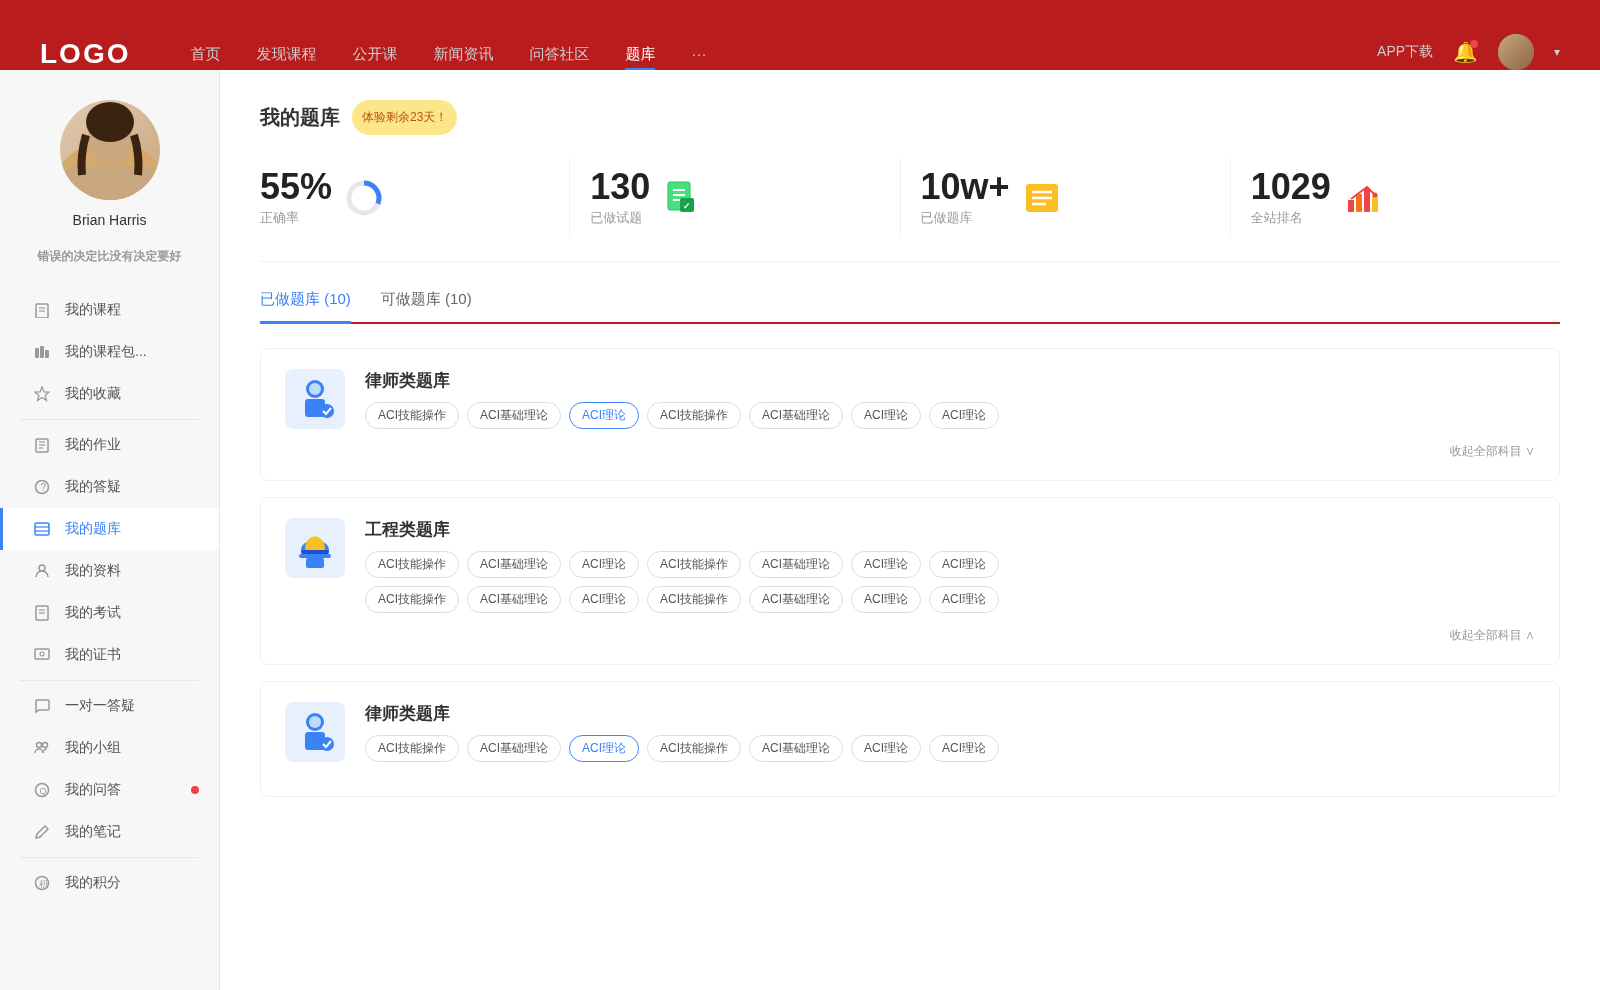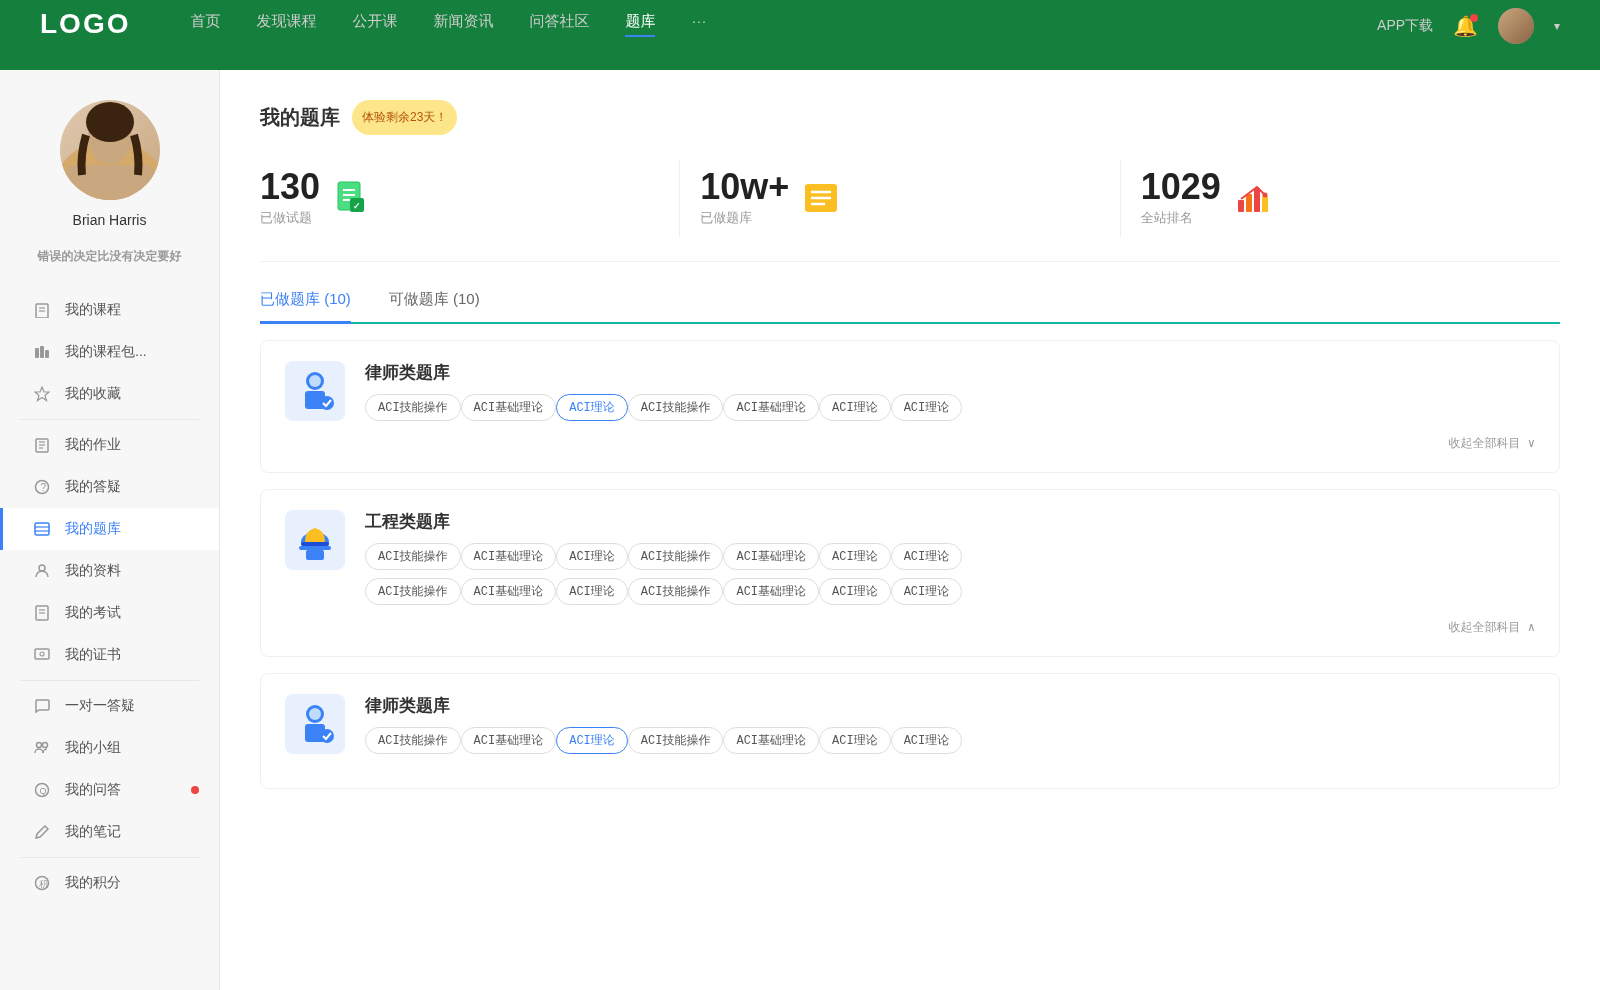--- a/index.html
+++ b/index.html
@@ -1,24 +1,24 @@
 <!DOCTYPE html>
 <html><head>
   <meta charset="utf-8">
   <style>
     * { box-sizing: border-box; margin: 0; padding: 0; }
     body { font-family: -apple-system, BlinkMacSystemFont, 'PingFang SC', 'Microsoft YaHei', sans-serif; background: #f0f2f5; min-height: 990px; }
 
     
     .navbar {
-      background: #15803d;
+      background: #b91c1c;
       height: 70px;
       display: flex;
-      align-items: flex-start;
-      padding: 8px 40px;
+      align-items: flex-end;
+      padding: 0 40px;
       position: sticky;
       top: 0;
       z-index: 100;
     }
     .navbar-logo {
       font-size: 28px;
       font-weight: 900;
       color: white;
       letter-spacing: 2px;
       margin-right: 60px;
@@ -232,23 +232,23 @@
     }
     .stat-icon {
       width: 40px; height: 40px;
       display: flex; align-items: center; justify-content: center;
       font-size: 22px;
     }
 
     
     .tabs-row {
       display: flex;
-      gap: 38px;
-      margin-bottom: 16px;
-      border-bottom: 2px solid #14b8a6;
+      gap: 30px;
+      margin-bottom: 24px;
+      border-bottom: 2px solid #b91c1c;
     }
     .tab-item {
       font-size: 15px;
       color: #666;
       padding-bottom: 12px;
       cursor: pointer;
       border-bottom: 3px solid transparent;
       margin-bottom: -2px;
     }
     .tab-item.active {
@@ -256,21 +256,20 @@
       border-bottom: 3px solid #3b82f6;
       font-weight: 500;
     }
 
     
     .bank-section {
       border: 1px solid #f0f0f0;
       border-radius: 8px;
       padding: 20px 24px;
       margin-bottom: 16px;
-      font-family: Liberation Mono, monospace;
     }
     .bank-section-header {
       display: flex;
       align-items: flex-start;
       gap: 20px;
       margin-bottom: 14px;
     }
     .bank-icon {
       width: 60px; height: 60px;
       background: #e8f0fe;
@@ -280,20 +279,21 @@
     }
     .bank-title {
       font-size: 17px;
       font-weight: 600;
       color: #333;
       margin-bottom: 10px;
     }
     .tags-row {
       display: flex;
       flex-wrap: wrap;
+      gap: 8px;
       align-items: center;
     }
     .tag {
       font-size: 12px;
       color: #555;
       padding: 4px 12px;
       border: 1px solid #ddd;
       border-radius: 20px;
       background: white;
       cursor: pointer;
@@ -506,20 +506,33 @@
 
   <main class="main-content">
 
     <div class="page-header">
       <h1 class="page-title">我的题库</h1>
       <span class="trial-badge">体验剩余23天！</span>
     </div>
 
     <div class="stats-row">
 
+      <div class="stat-item">
+        <div>
+          <div class="stat-number">55%</div>
+          <div class="stat-label">正确率</div>
+        </div>
+        <div class="stat-icon">
+          <svg width="40" height="40" viewBox="0 0 40 40">
+            <circle cx="20" cy="20" r="15" fill="none" stroke="#e5e7eb" stroke-width="5"></circle>
+            <circle cx="20" cy="20" r="15" fill="none" stroke="#3b82f6" stroke-width="5" stroke-dasharray="52.8 94.2" stroke-dashoffset="23.5" transform="rotate(-90 20 20)"></circle>
+            <circle cx="20" cy="20" r="8" fill="white"></circle>
+          </svg>
+        </div>
+      </div>
 
       <div class="stat-item">
         <div>
           <div class="stat-number">130</div>
           <div class="stat-label">已做试题</div>
         </div>
         <div class="stat-icon">
           <svg width="36" height="36" viewBox="0 0 36 36">
             <rect x="4" y="2" width="22" height="28" rx="2" fill="#4ade80"></rect>
             <rect x="4" y="2" width="22" height="28" rx="2" fill="none" stroke="#22c55e" stroke-width="1"></rect>

